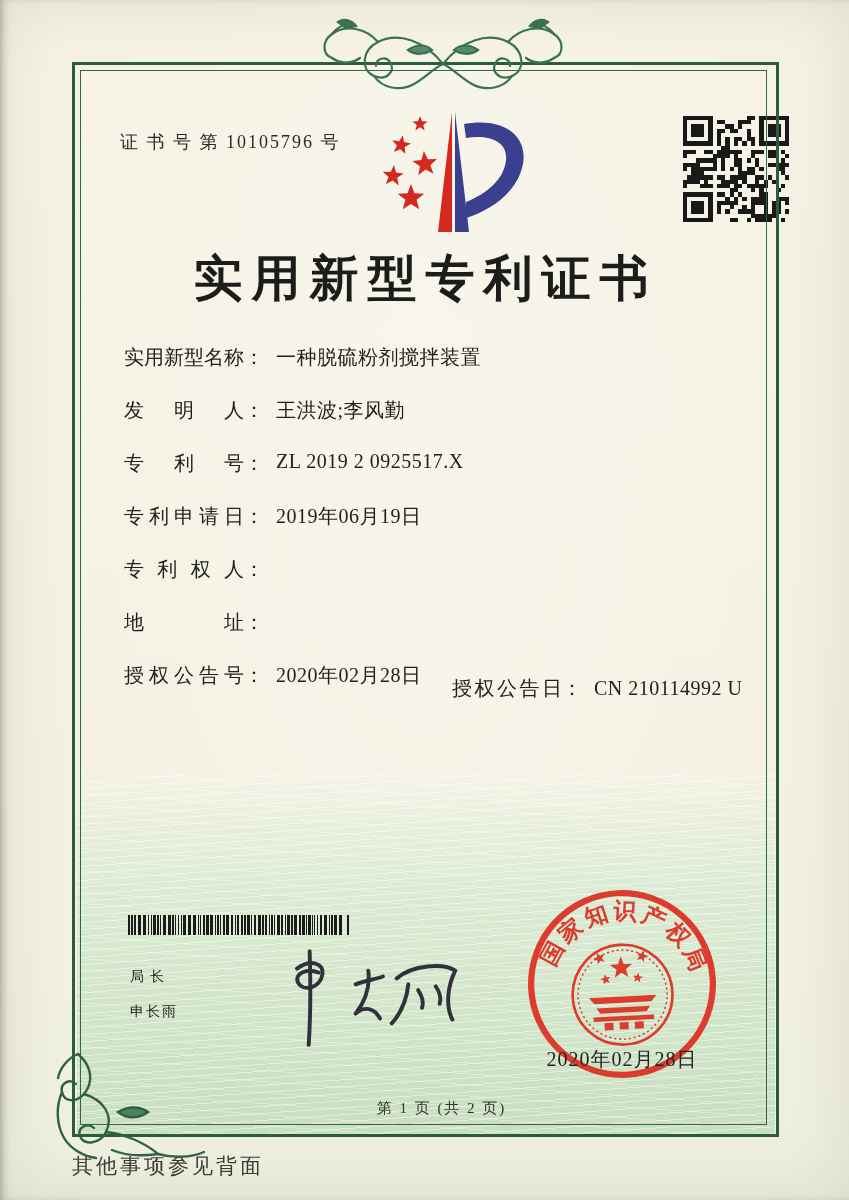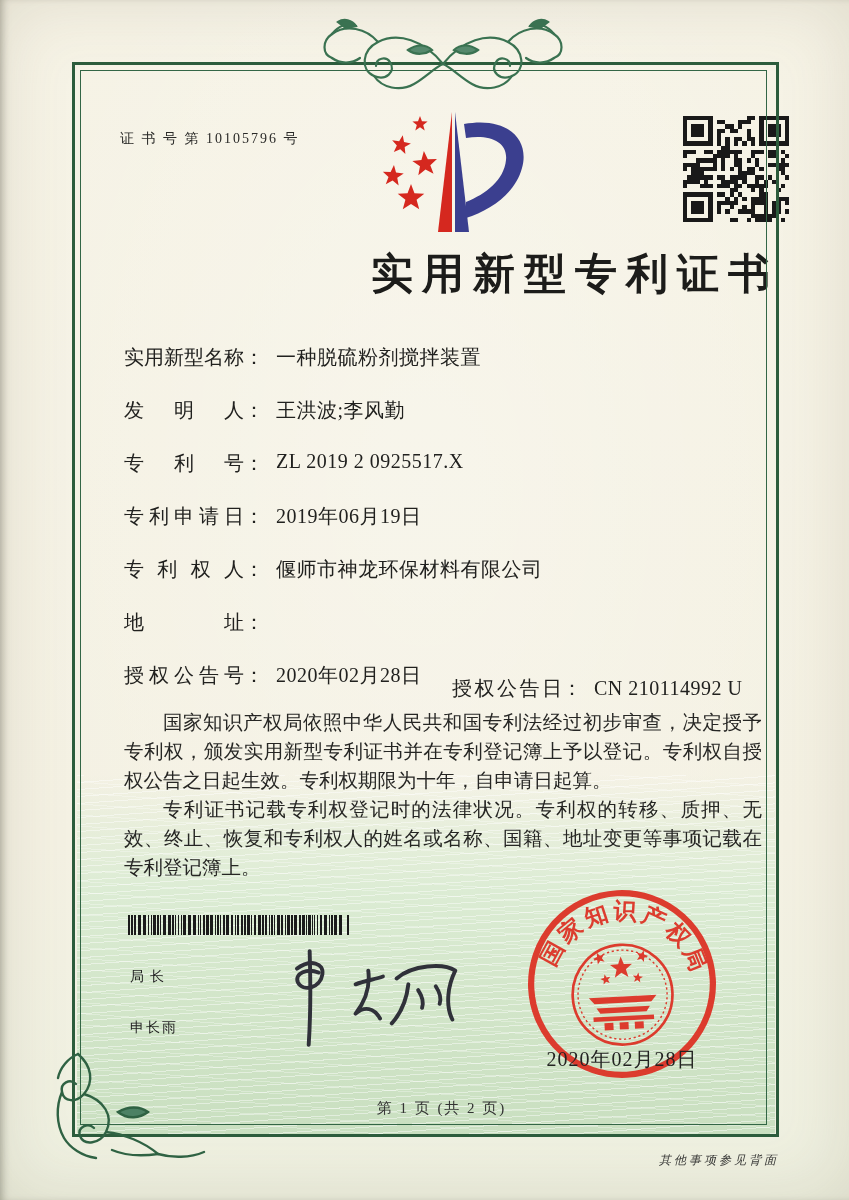--- a/index.html
+++ b/index.html
@@ -35,28 +35,28 @@
     position:absolute;left:80px;top:70px;width:685px;height:1053px;
     border:1px solid #35684597;border-color:#35684;
     border:1px solid #336646;z-index:3;pointer-events:none;
   }
   .ornament{position:absolute;z-index:4;}
   .ornament-top{left:312px;top:14px;width:262px;height:94px;}
   .ornament-corner{left:48px;top:1048px;width:190px;height:124px;}
 
   .cert-no{
     position:absolute;left:120px;top:130px;z-index:2;
-    font-size:14px;letter-spacing:2px;color:#2a2a28;
+    font-size:18px;letter-spacing:2px;color:#2a2a28;
   }
   .logo{position:absolute;left:368px;top:106px;width:170px;height:132px;z-index:2;}
   .qr{position:absolute;left:683px;top:116px;width:106px;height:106px;z-index:2;}
 
   .doc-title{
     position:absolute;left:72px;top:246px;width:707px;z-index:2;
-    text-align:right;font-size:42px;font-weight:700;letter-spacing:9px;
+    text-align:center;font-size:49px;font-weight:700;letter-spacing:9px;
     color:#1c1c1a;
   }
 
   .fields{position:absolute;left:124px;top:344px;width:640px;z-index:2;font-size:20px;}
   .f-row{position:relative;height:53px;display:flex;align-items:flex-start;}
   .f-label{display:inline-block;width:120px;text-align:justify;text-align-last:justify;flex:none;}
   .f-colon{flex:none;}
   .f-value{margin-left:12px;white-space:nowrap;letter-spacing:.5px;}
   .f-right{position:absolute;left:328px;top:0;height:53px;display:flex;align-items:center;}
   .f-right .f-label{width:110px;}
@@ -64,36 +64,36 @@
   .body-text{
     position:absolute;left:124px;top:708px;width:638px;z-index:2;
     font-size:19.5px;line-height:29px;text-align:justify;color:#262624;
   }
   .body-text p{margin:0;text-indent:2em;}
 
   .barcode{position:absolute;left:128px;top:915px;width:222px;height:20px;z-index:2;}
 
   .signer{position:absolute;left:130px;top:968px;z-index:2;font-size:14px;color:#222;}
   .signer .line1{letter-spacing:6px;}
-  .signer .line2{margin-top:33px;letter-spacing:2px;}
+  .signer .line2{margin-top:17px;letter-spacing:2px;}
   .signature{position:absolute;left:252px;top:942px;width:215px;height:112px;z-index:2;}
 
   .seal{position:absolute;left:524px;top:886px;width:196px;height:196px;z-index:2;transform:rotate(-3deg);opacity:.93;}
   .seal-date{
     position:absolute;left:516px;top:1046px;width:212px;z-index:2;
     text-align:center;font-size:20px;letter-spacing:1px;color:#232322;
   }
 
   .page-num{
-    position:absolute;left:76px;top:1099px;width:707px;z-index:2;
-    text-align:center;font-size:15px;letter-spacing:2px;color:#333;padding-left:12px;
+    position:absolute;left:88px;top:1099px;width:707px;z-index:2;
+    text-align:center;font-size:15px;letter-spacing:2px;color:#333;
   }
   .back-note{
     position:absolute;left:72px;top:1152px;width:707px;z-index:2;
-    text-align:right;font-size:12px;letter-spacing:3px;color:#3a3a38;font-style:italic;
+    text-align:left;font-size:21px;letter-spacing:3px;color:#3a3a38;
   }
 </style>
 </head>
 <body>
 
 <div class="page">
 
   <div class="green-zone"></div>
 
   <div class="frame-outer"></div>
@@ -382,42 +382,37 @@
         <span class="f-value">ZL 2019 2 0925517.X</span>
     </div>
     <div class="f-row">
       <span class="f-label">专利申请日</span>
         <span class="f-colon">：</span>
         <span class="f-value">2019年06月19日</span>
     </div>
     <div class="f-row">
       <span class="f-label">专利权人</span>
         <span class="f-colon">：</span>
-        <span class="f-value">偃师市神龙环保材料有限公司</span>
     </div>
     <div class="f-row">
       <span class="f-label">地址</span>
         <span class="f-colon">：</span>
     </div>
     <div class="f-row">
       <span class="f-label">授权公告号</span>
         <span class="f-colon">：</span>
         <span class="f-value">2020年02月28日</span>
       <span class="f-right">
         <span class="f-label">授权公告日</span>
           <span class="f-colon">：</span>
           <span class="f-value">CN 210114992 U</span>
       </span>
     </div>
   </div>
 
-  <div class="body-text">
-    <p>国家知识产权局依照中华人民共和国专利法经过初步审查，决定授予专利权，颁发实用新型专利证书并在专利登记簿上予以登记。专利权自授权公告之日起生效。专利权期限为十年，自申请日起算。</p>
-    <p>专利证书记载专利权登记时的法律状况。专利权的转移、质押、无效、终止、恢复和专利权人的姓名或名称、国籍、地址变更等事项记载在专利登记簿上。</p>
-  </div>
 
   <svg class="barcode" id="barcode" viewBox="0 0 222 20" preserveAspectRatio="none" shape-rendering="crispEdges">
       <rect x="0" y="0" width="2" height="20" fill="#1b1b1b"></rect>
       <rect x="3" y="0" width="2" height="20" fill="#1b1b1b"></rect>
       <rect x="6" y="0" width="2" height="20" fill="#1b1b1b"></rect>
       <rect x="10" y="0" width="3" height="20" fill="#1b1b1b"></rect>
       <rect x="15" y="0" width="3" height="20" fill="#1b1b1b"></rect>
       <rect x="20" y="0" width="1" height="20" fill="#1b1b1b"></rect>
       <rect x="23" y="0" width="1" height="20" fill="#1b1b1b"></rect>
       <rect x="25" y="0" width="3" height="20" fill="#1b1b1b"></rect>

